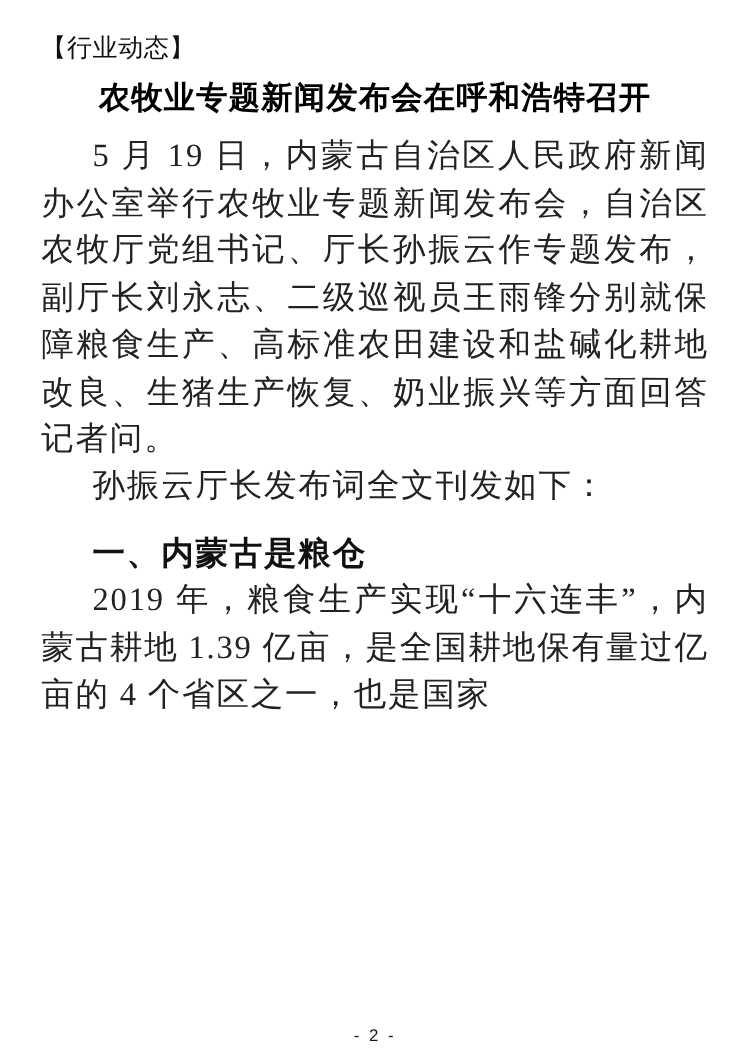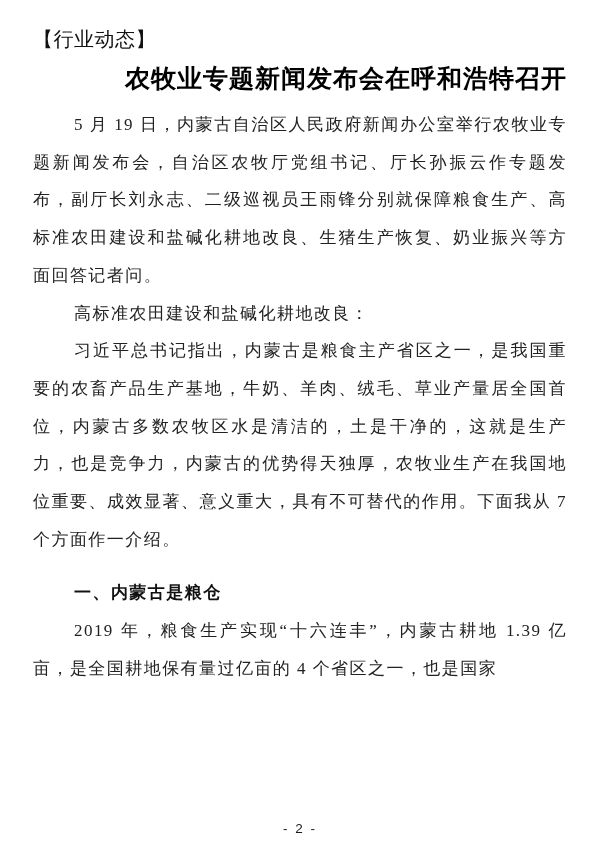--- a/index.html
+++ b/index.html
@@ -23,33 +23,33 @@
   .category-tag {
     font-family: Liberation Sans, sans-serif;
     font-size: 20px;
     font-weight: 500;
     line-height: 26px;
     color: #111111;
     letter-spacing: 0.5px;
   }
   .doc-title {
     margin-top: 7px;
-    text-align: right;
+    text-align: center;
     font-size: 25px;
     font-weight: bold;
     line-height: 40px;
     color: #000000;
     letter-spacing: 1px;
   }
   .body-text {
     margin-top: 7px;
   }
   .para {
     margin: 0;
-    font-size: 17px;
+    font-size: 26px;
     line-height: 37.7px;
     letter-spacing: 1.45px;
     text-align: justify;
     color: #222222;
   }
   .indent {
     text-indent: 41px;
   }
   .heading {
     font-weight: bold;
@@ -73,22 +73,21 @@
 
 <div class="page">
   <div class="content">
 
     <div class="category-tag">【行业动态】</div>
 
     <div class="doc-title">农牧业专题新闻发布会在呼和浩特召开</div>
 
     <div class="body-text">
       <p class="para indent">5 月 19 日，内蒙古自治区人民政府新闻办公室举行农牧业专题新闻发布会，自治区农牧厅党组书记、厅长孙振云作专题发布，副厅长刘永志、二级巡视员王雨锋分别就保障粮食生产、高标准农田建设和盐碱化耕地改良、生猪生产恢复、奶业振兴等方面回答记者问。</p>
-      <p class="para indent">高标准农田建设和盐碱化耕地改良：</p>
-      <p class="para indent">习近平总书记指出，内蒙古是粮食主产省区之一，是我国重要的农畜产品生产基地，牛奶、羊肉、绒毛、草业产量居全国首位，内蒙古多数农牧区水是清洁的，土是干净的，这就是生产力，也是竞争力，内蒙古的优势得天独厚，农牧业生产在我国地位重要、成效显著、意义重大，具有不可替代的作用。下面我从 7 个方面作一介绍。</p>
+      <p class="para indent">孙振云厅长发布词全文刊发如下：</p>
       <p class="para indent heading">一、内蒙古是粮仓</p>
       <p class="para indent">2019 年，粮食生产实现“十六连丰”，内蒙古耕地 1.39 亿亩，是全国耕地保有量过亿亩的 4 个省区之一，也是国家</p>
     </div>
 
   </div>
 
   <div class="page-number">- 2 -</div>
 </div>
 
 </body></html>

